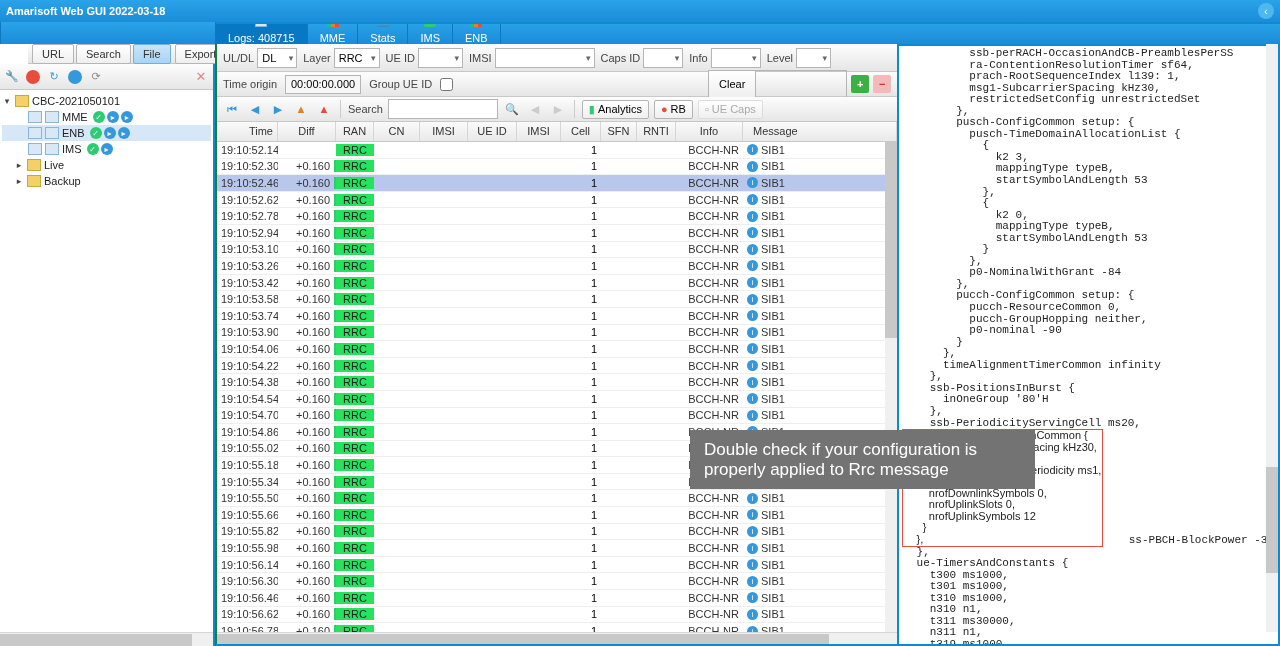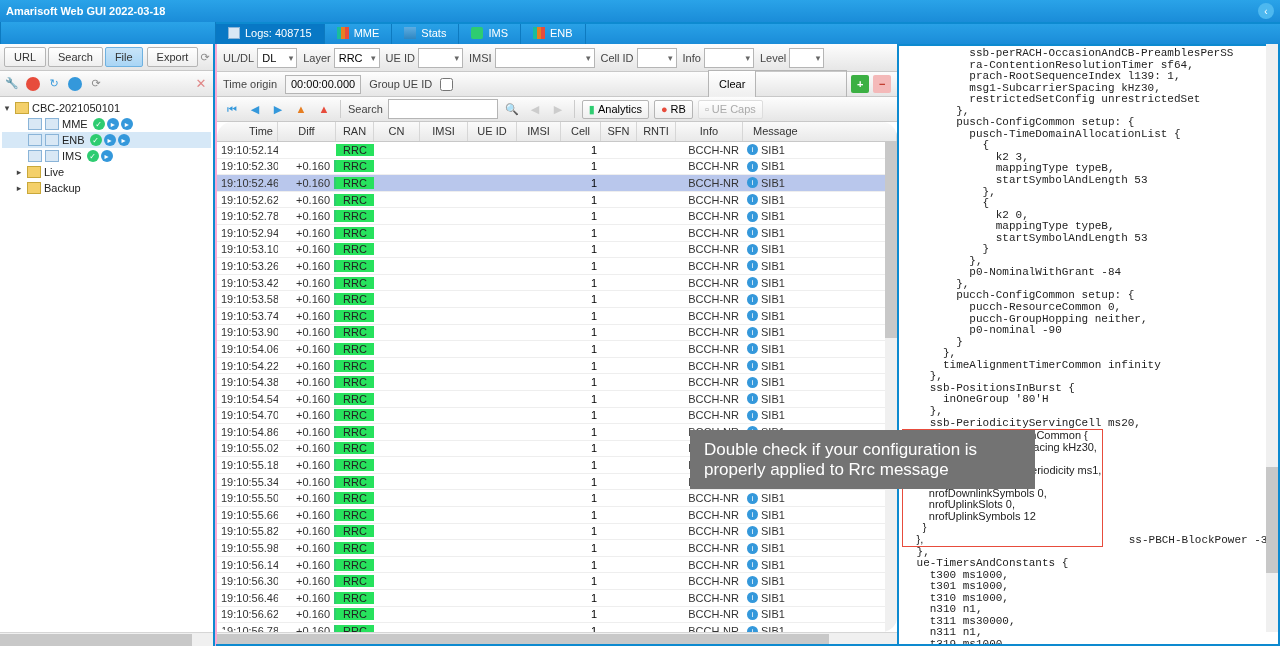--- a/index.html
+++ b/index.html
@@ -2,30 +2,30 @@
 <html><head>
 <meta charset="utf-8">
 <style>
 *{box-sizing:border-box;margin:0;padding:0;font-family:Arial,Helvetica,sans-serif;font-size:11px;}
 body{background:#fff;overflow:hidden;width:1280px;height:646px;position:relative;}
 .topbar{height:22px;background:linear-gradient(#2aa3e8,#1a8cd8);color:#fff;display:flex;align-items:center;padding:0 6px;}
 .topbar .title{font-weight:bold;font-size:11px;}
 .topbar .collapse-left{margin-left:auto;width:16px;height:16px;border-radius:8px;background:#4db8ef;display:flex;align-items:center;justify-content:center;color:#fff;font-size:10px;}
 .main-tabs{height:22px;background:linear-gradient(#2aa3e8,#1a8cd8);display:flex;border-left:1px solid #0d7ac0;}
 .main-tabs .spacer{width:215px;border-right:1px solid #0d7ac0;}
-.main-tabs .tab{display:flex;align-items:center;padding:0 12px;color:#fff;border-right:1px solid #0d7ac0;gap:5px;}
+.main-tabs .tab{display:flex;align-items:center;padding:0 12px;color:#fff;border-right:1px solid #0d7ac0;gap:5px;flex-direction:column;}
 .main-tabs .tab.active{background:#0878c5;}
 .main-tabs .tab .ico{width:12px;height:12px;display:inline-block;}
 .ico-doc{background:#d9e8f5;border:1px solid #8ab4d8;}
 .ico-bars{background:linear-gradient(to right,#1abc9c 33%,#e67e22 33% 66%,#e74c3c 66%);}
 .ico-line{background:linear-gradient(#5dade2,#2e86c1);}
 .ico-phone{background:#2ecc71;border-radius:2px;}
 .container{display:flex;height:602px;}
 .leftcol{width:215px;border-right:2px solid #0d8ad0;display:flex;flex-direction:column;}
-.left-toolbar{height:27px;background:linear-gradient(#fdfdfd,#e6e6e6);border-bottom:1px solid #c8c8c8;display:flex;align-items:center;padding:0 4px;gap:2px;}
+.left-toolbar{height:20px;background:linear-gradient(#fdfdfd,#e6e6e6);border-bottom:1px solid #c8c8c8;display:flex;align-items:center;padding:0 4px;gap:2px;margin-left:28px;}
 .lt-btn{padding:3px 9px;border:1px solid #b5b5b5;background:linear-gradient(#fff,#efefef);border-radius:2px;font-size:11px;color:#333;}
 .lt-btn.active{background:linear-gradient(#c8e4f8,#a9d5f5);border-color:#6eb1e0;}
 .lt-spacer{flex:1;}
 .left-icons{height:26px;background:linear-gradient(#fdfdfd,#e6e6e6);border-bottom:1px solid #c8c8c8;display:flex;align-items:center;padding:0 4px;gap:6px;}
 .left-icons .icn{width:16px;height:16px;display:flex;align-items:center;justify-content:center;border-radius:2px;font-size:11px;}
 .icn.wrench{color:#6b9fcf;}
 .icn.stop{background:#e74c3c;border-radius:8px;width:14px;height:14px;}
 .icn.reload{color:#3498db;}
 .icn.globe{background:#3498db;border-radius:8px;width:14px;height:14px;}
 .icn.refresh{color:#888;}
@@ -35,21 +35,21 @@
 .tree-arrow{width:10px;text-align:center;color:#444;font-size:9px;}
 .tree-icon{width:14px;height:12px;}
 .folder{background:#f4d06a;border:1px solid #c9a83a;}
 .doc{background:#d9e8f5;border:1px solid #8ab4d8;}
 .tree-label{color:#222;}
 .tree-row.sel{background:#d6e8f7;}
 .tree-badges{display:flex;gap:2px;margin-left:2px;}
 .badge{width:12px;height:12px;border-radius:6px;display:flex;align-items:center;justify-content:center;font-size:8px;color:#fff;}
 .badge.g{background:#2ecc71;}
 .badge.b{background:#3498db;}
-.midcol{width:799px;display:flex;flex-direction:column;border-right:2px solid #0d8ad0;border-left:2px solid #f9a8d4;}
+.midcol{width:799px;display:flex;flex-direction:column;border-right:2px solid #0d8ad0;border-left:2px solid #15803d;}
 .filterbar{height:28px;background:linear-gradient(#fdfdfd,#e6e6e6);border-bottom:1px solid #c8c8c8;display:flex;align-items:center;padding:0 6px;gap:6px;}
 .fb-group{display:flex;align-items:center;gap:3px;}
 .fb-label{color:#444;}
 .fb-select{border:1px solid #b5b5b5;background:#fff;height:20px;padding:0 16px 0 4px;position:relative;min-width:40px;display:flex;align-items:center;}
 .fb-select::after{content:"▾";position:absolute;right:3px;color:#666;font-size:9px;}
 .timebar{height:25px;background:linear-gradient(#fdfdfd,#e6e6e6);border-bottom:1px solid #c8c8c8;display:flex;align-items:center;padding:0 6px;gap:8px;}
 .timebar .timeval{border:1px solid #b5b5b5;background:#f7f7f7;height:19px;padding:2px 5px;}
 .timebar .rtool{margin-left:auto;display:flex;align-items:center;gap:4px;}
 .clear-combo{display:flex;border:1px solid #b5b5b5;height:28px;}
 .clear-combo .btn{padding:0 10px;display:flex;align-items:center;background:linear-gradient(#fff,#efefef);border-right:1px solid #b5b5b5;}
@@ -58,21 +58,21 @@
 .minus-btn{width:18px;height:18px;background:#f4b9b9;border-radius:2px;color:#c0392b;display:flex;align-items:center;justify-content:center;font-weight:bold;}
 .actionbar{height:25px;background:linear-gradient(#fdfdfd,#e6e6e6);border-bottom:1px solid #c8c8c8;display:flex;align-items:center;padding:0 6px;gap:5px;}
 .actionbar .nav-icn{width:18px;height:18px;display:flex;align-items:center;justify-content:center;border:1px solid transparent;border-radius:2px;}
 .actionbar .warn{color:#e67e22;}
 .actionbar .err{color:#e74c3c;}
 .actionbar .arr{color:#3498db;}
 .actionbar .sep{width:1px;height:18px;background:#ccc;margin:0 2px;}
 .search-inp{border:1px solid #b5b5b5;background:#fff;height:20px;width:110px;padding:0 4px;}
 .actionbar .pill{display:flex;align-items:center;gap:3px;padding:0 6px;border:1px solid #b5b5b5;background:linear-gradient(#fff,#efefef);height:19px;border-radius:2px;}
 .actionbar .pill.dis{color:#aaa;border-color:#ddd;}
-.table-wrap{flex:1;position:relative;overflow:hidden;border-radius:15px;}
+.table-wrap{flex:1;position:relative;overflow:hidden;}
 .thead{height:20px;background:linear-gradient(#fafafa,#e9e9e9);border-bottom:1px solid #c8c8c8;display:flex;}
 .th{border-right:1px solid #d6d6d6;padding:3px 4px;color:#333;text-align:center;}
 .tbody{height:calc(100% - 20px);overflow-y:scroll;overflow-x:hidden;}
 .tr{height:16.6px;display:flex;border-bottom:1px solid #eee;align-items:center;}
 .tr.sel{background:#b9c7ec;}
 .td{padding:0 4px;overflow:hidden;white-space:nowrap;}
 .td.time{width:61px;text-align:right;color:#333;}
 .td.diff{width:58px;text-align:right;color:#333;border-right:2px solid #2ecc71;position:relative;}
 .td.ran{width:38px;text-align:center;background:#27e25d;color:#222;font-weight:normal;}
 .td.cn{width:46px;}
@@ -225,21 +225,21 @@
         </div>
       <div class="fb-group">
           <span class="fb-label">UE ID</span>
           <span class="fb-select" style="min-width:45px"></span>
         </div>
       <div class="fb-group">
           <span class="fb-label">IMSI</span>
           <span class="fb-select" style="min-width:100px"></span>
         </div>
       <div class="fb-group">
-          <span class="fb-label">Cell ID</span>
+          <span class="fb-label">Caps ID</span>
           <span class="fb-select" style="min-width:40px"></span>
         </div>
       <div class="fb-group">
           <span class="fb-label">Info</span>
           <span class="fb-select" style="min-width:50px"></span>
         </div>
       <div class="fb-group">
           <span class="fb-label">Level</span>
           <span class="fb-select" style="min-width:35px"></span>
         </div>

